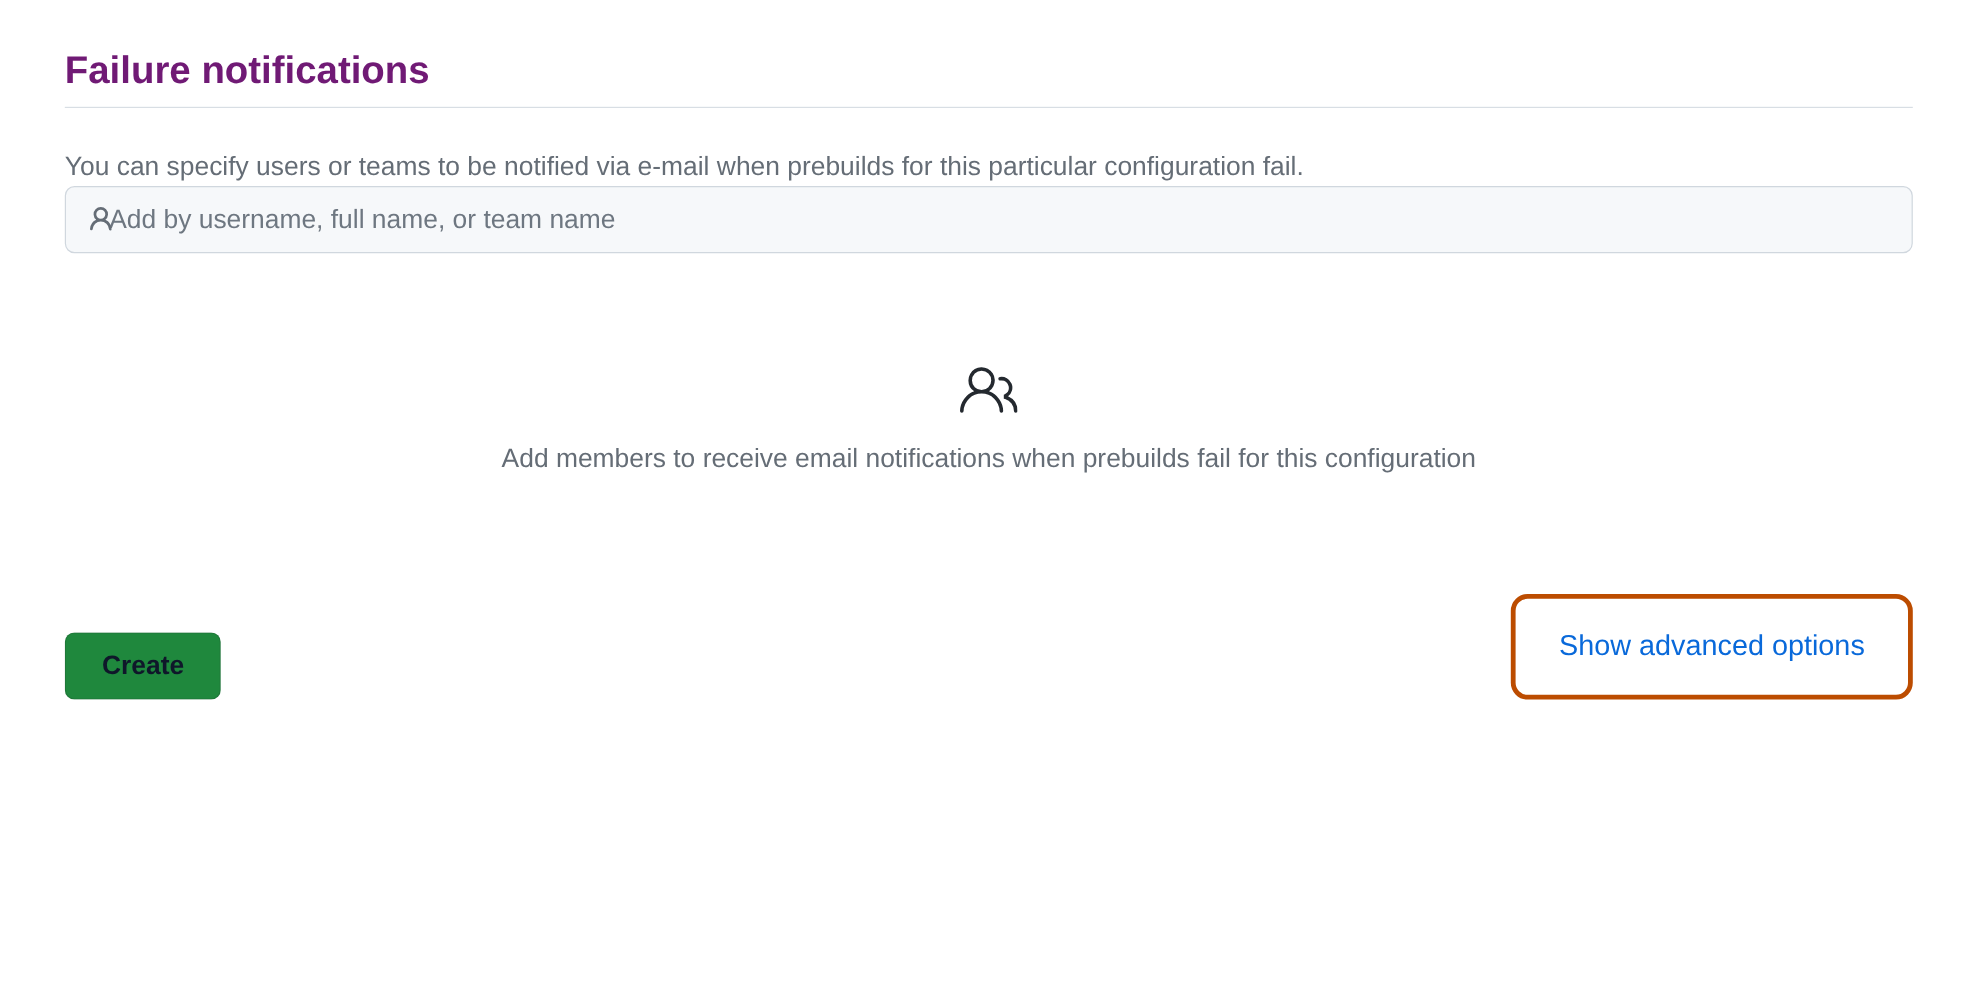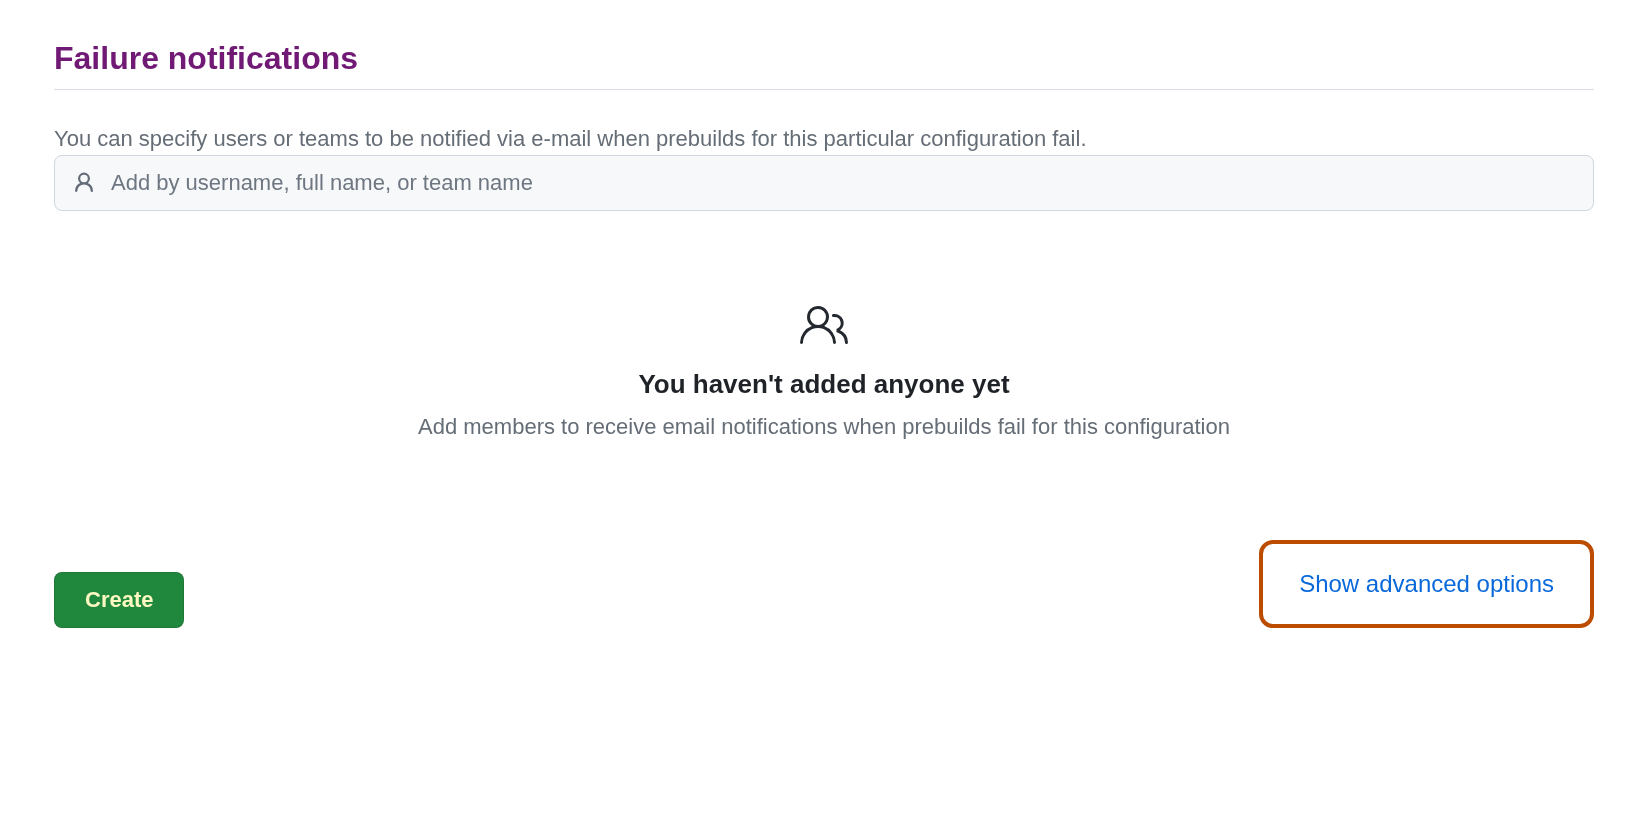--- a/index.html
+++ b/index.html
@@ -41,21 +41,21 @@
       display: flex;
       align-items: center;
       justify-content: center;
     }
     .input-icon svg {
       width: 24px;
       height: 24px;
     }
     .user-input {
       width: 100%;
-      padding: 14px 16px 14px 56px;
+      padding: 14px 16px 14px 36px;
       font-size: 22px;
       border: 1px solid #d0d7de;
       border-radius: 8px;
       background-color: #f6f8fa;
       color: #24292f;
     }
     .user-input::placeholder {
       color: #6e7781;
     }
     .empty-state {
@@ -84,21 +84,21 @@
       color: #656d76;
     }
     .footer-row {
       display: flex;
       justify-content: space-between;
       align-items: flex-end;
       margin-top: 100px;
     }
     .create-button {
       background-color: #1f883d;
-      color: #fef9c3;
+      color: #0f172a;
       border: 1px solid rgba(31,35,40,0.15);
       border-radius: 8px;
       padding: 14px 30px;
       font-size: 22px;
       font-weight: 600;
       cursor: pointer;
     }
     .advanced-options-wrapper {
       border: 4px solid #bc4c00;
       border-radius: 14px;
@@ -126,21 +126,20 @@
   </span>
   <input type="text" class="user-input" placeholder="Add by username, full name, or team name" style="">
 </div>
 
 <div class="empty-state">
   <span class="empty-state-icon">
     <svg viewBox="0 0 24 24" fill="currentColor">
       <path d="M3.5 8a5.5 5.5 0 1 1 8.596 4.547 9.005 9.005 0 0 1 5.9 8.18.751.751 0 0 1-1.5.045 7.5 7.5 0 0 0-14.993 0 .75.75 0 0 1-1.499-.044 9.005 9.005 0 0 1 5.9-8.181A5.496 5.496 0 0 1 3.5 8ZM9 4a4 4 0 1 0 0 8 4 4 0 0 0 0-8Zm8.29 4c-.148 0-.292.01-.434.03a.75.75 0 1 1-.212-1.484 4.53 4.53 0 0 1 3.38 8.097 6.69 6.69 0 0 1 3.956 6.107.75.75 0 0 1-1.5 0 5.193 5.193 0 0 0-3.696-4.972l-.534-.16v-1.676l.41-.209A3.03 3.03 0 0 0 17.29 8Z"></path>
     </svg>
   </span>
-  <div class="empty-state-title">You haven't added anyone yet</div>
   <div class="empty-state-subtitle">Add members to receive email notifications when prebuilds fail for this configuration</div>
 </div>
 
 <div class="footer-row">
   <button class="create-button">Create</button>
   <div class="advanced-options-wrapper">
     <a class="advanced-options-link">Show advanced options</a>
   </div>
 </div>
 

